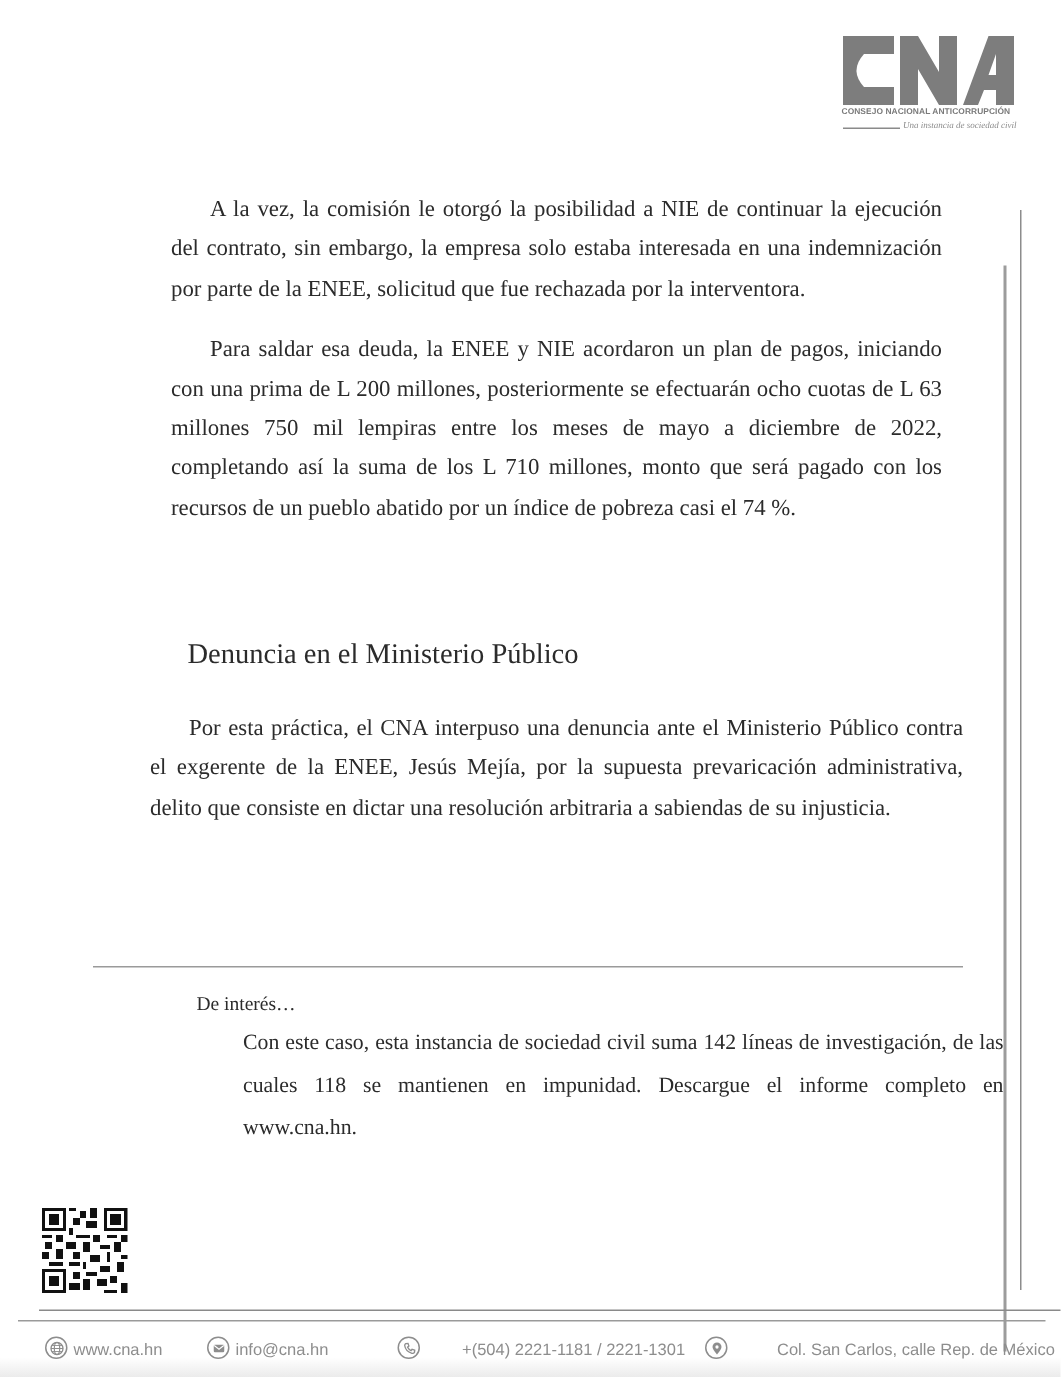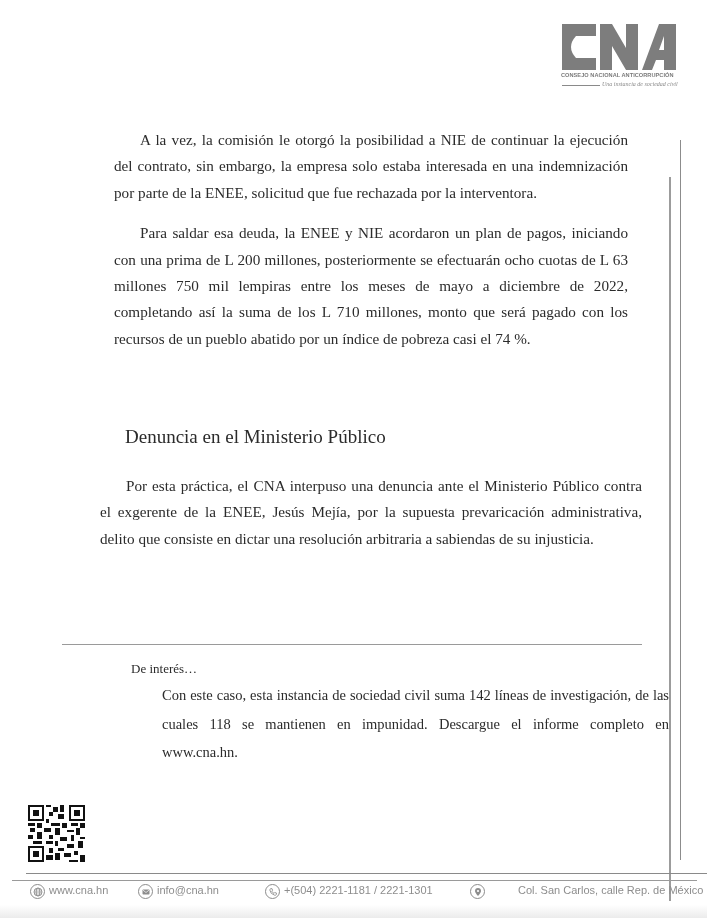--- a/index.html
+++ b/index.html
@@ -58,21 +58,21 @@
   .hline-2 { position: absolute; left: 12px; top: 880px; width: 685px; height: 1px; background: #9a9a9a; }
 
   .footer-fade {
     position: absolute; left: 0; top: 905px; width: 707px; height: 13px;
     background: linear-gradient(#ffffff, #ebebeb);
   }
   .footer {
     position: absolute; left: 30px; top: 884px; height: 22px; width: 640px;
     font-family: "Liberation Sans", sans-serif; font-size: 11px; color: #8d8d8d;
   }
-  .f-item { position: absolute; top: 0; display: flex; align-items: flex-start; height: 22px; white-space: nowrap; }
+  .f-item { position: absolute; top: 0; display: flex; align-items: flex-end; height: 22px; white-space: nowrap; }
   .f-icon {
     width: 15px; height: 15px; border: 1.3px solid #8d8d8d; border-radius: 50%;
     box-sizing: border-box; margin-right: 4px; display: flex; align-items: center; justify-content: center;
   }
   .f-icon svg { width: 10px; height: 10px; }
 </style>
 </head>
 <body>
 
 <div class="logo">
@@ -176,21 +176,21 @@
   </div>
   <div class="f-item" style="left:108px;">
     <span class="f-icon">
       <svg viewBox="0 0 10 10">
           <rect x="1.5" y="2.5" width="7" height="5" rx="0.8" fill="#8d8d8d"></rect>
           <path d="M1.8 3 L5 5.5 L8.2 3" stroke="#fff" stroke-width="0.7" fill="none"></path>
         </svg>
     </span>
     <span>info@cna.hn</span>
   </div>
-  <div class="f-item" style="left:235px;">
+  <div class="f-item" style="left:235px;gap:24px;">
     <span class="f-icon">
       <svg viewBox="0 0 10 10">
           <path d="M2.5 1.8 L4 1.6 L4.6 3.4 L3.7 4.1 Q4.6 5.8 6 6.4 L6.7 5.5 L8.5 6.1 L8.3 7.6 Q7.8 8.4 6.6 8.2 Q2.3 6.9 1.8 3 Q1.8 2.1 2.5 1.8 Z" fill="none" stroke="#8d8d8d" stroke-width="0.9"></path>
         </svg>
     </span>
     <span>+(504) 2221-1181 / 2221-1301</span>
   </div>
   <div class="f-item" style="left:440px;gap:29px;">
     <span class="f-icon">
       <svg viewBox="0 0 10 10">

